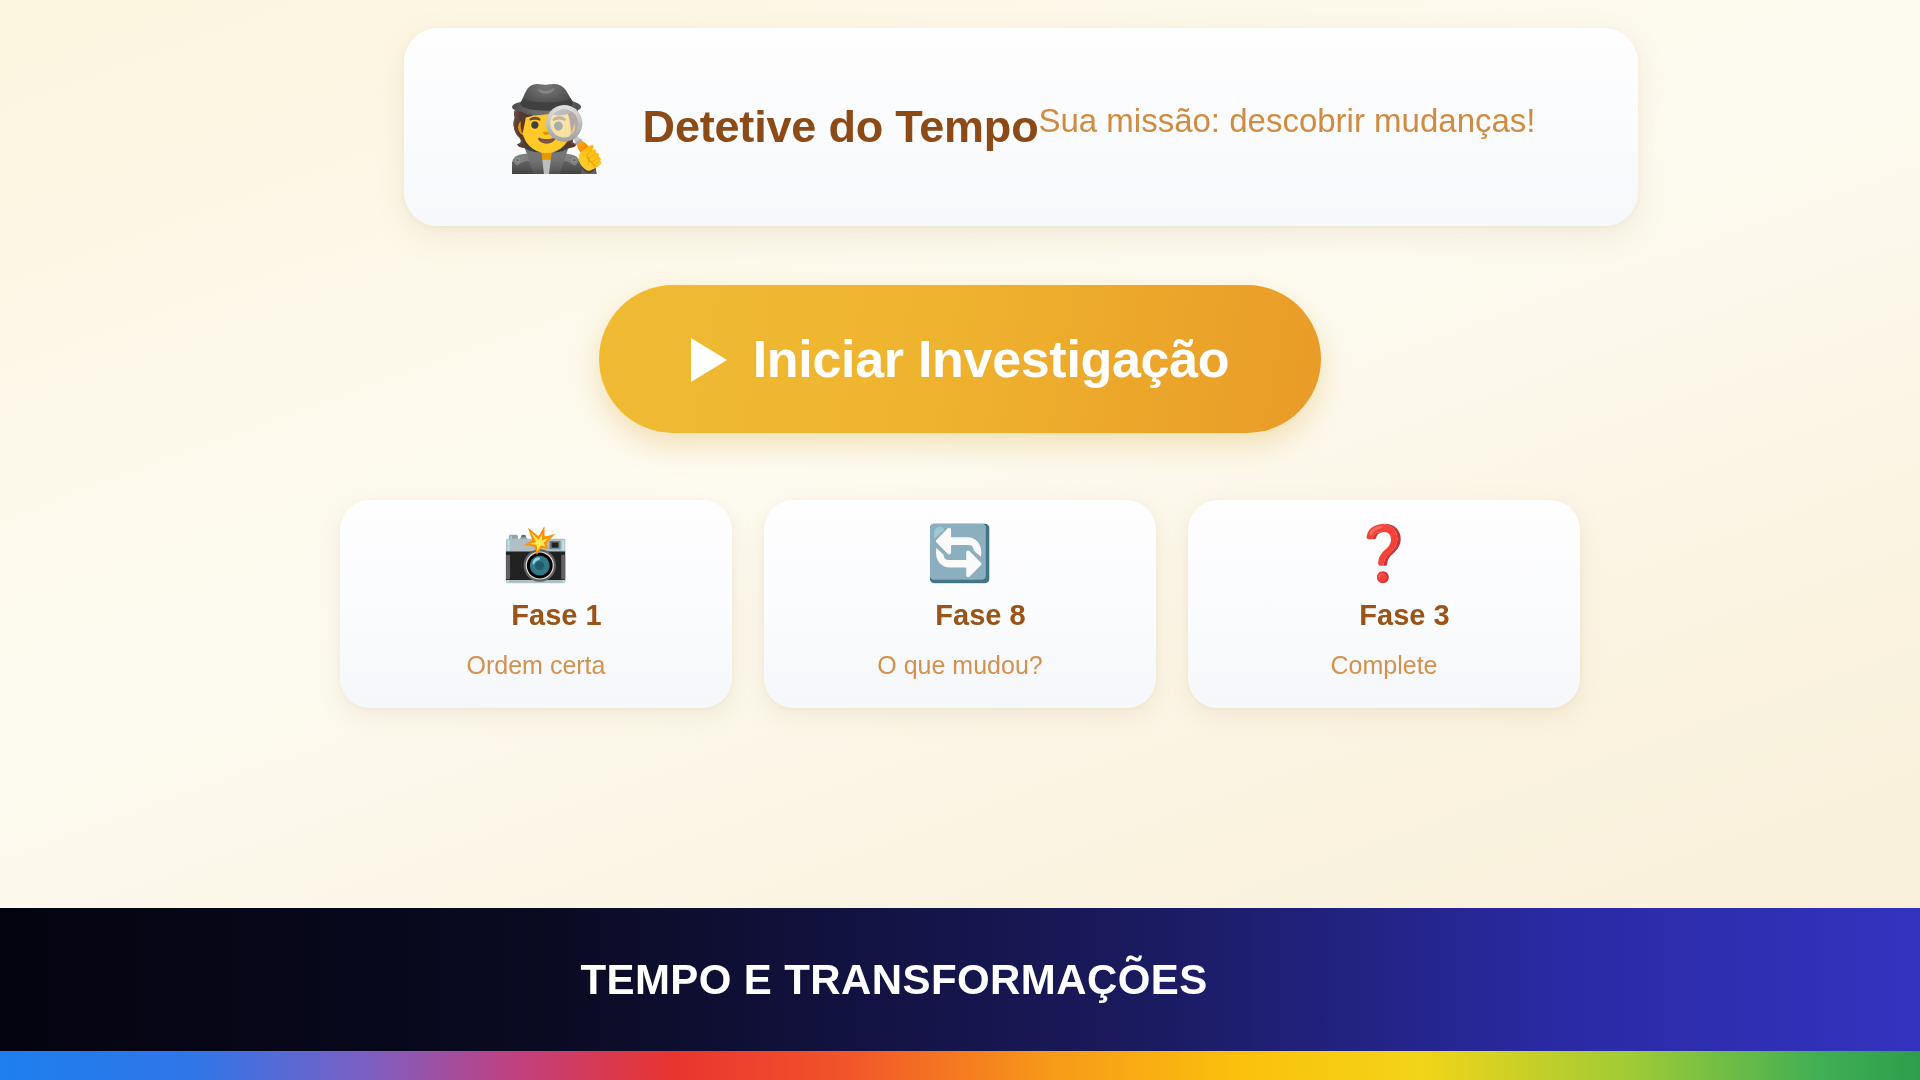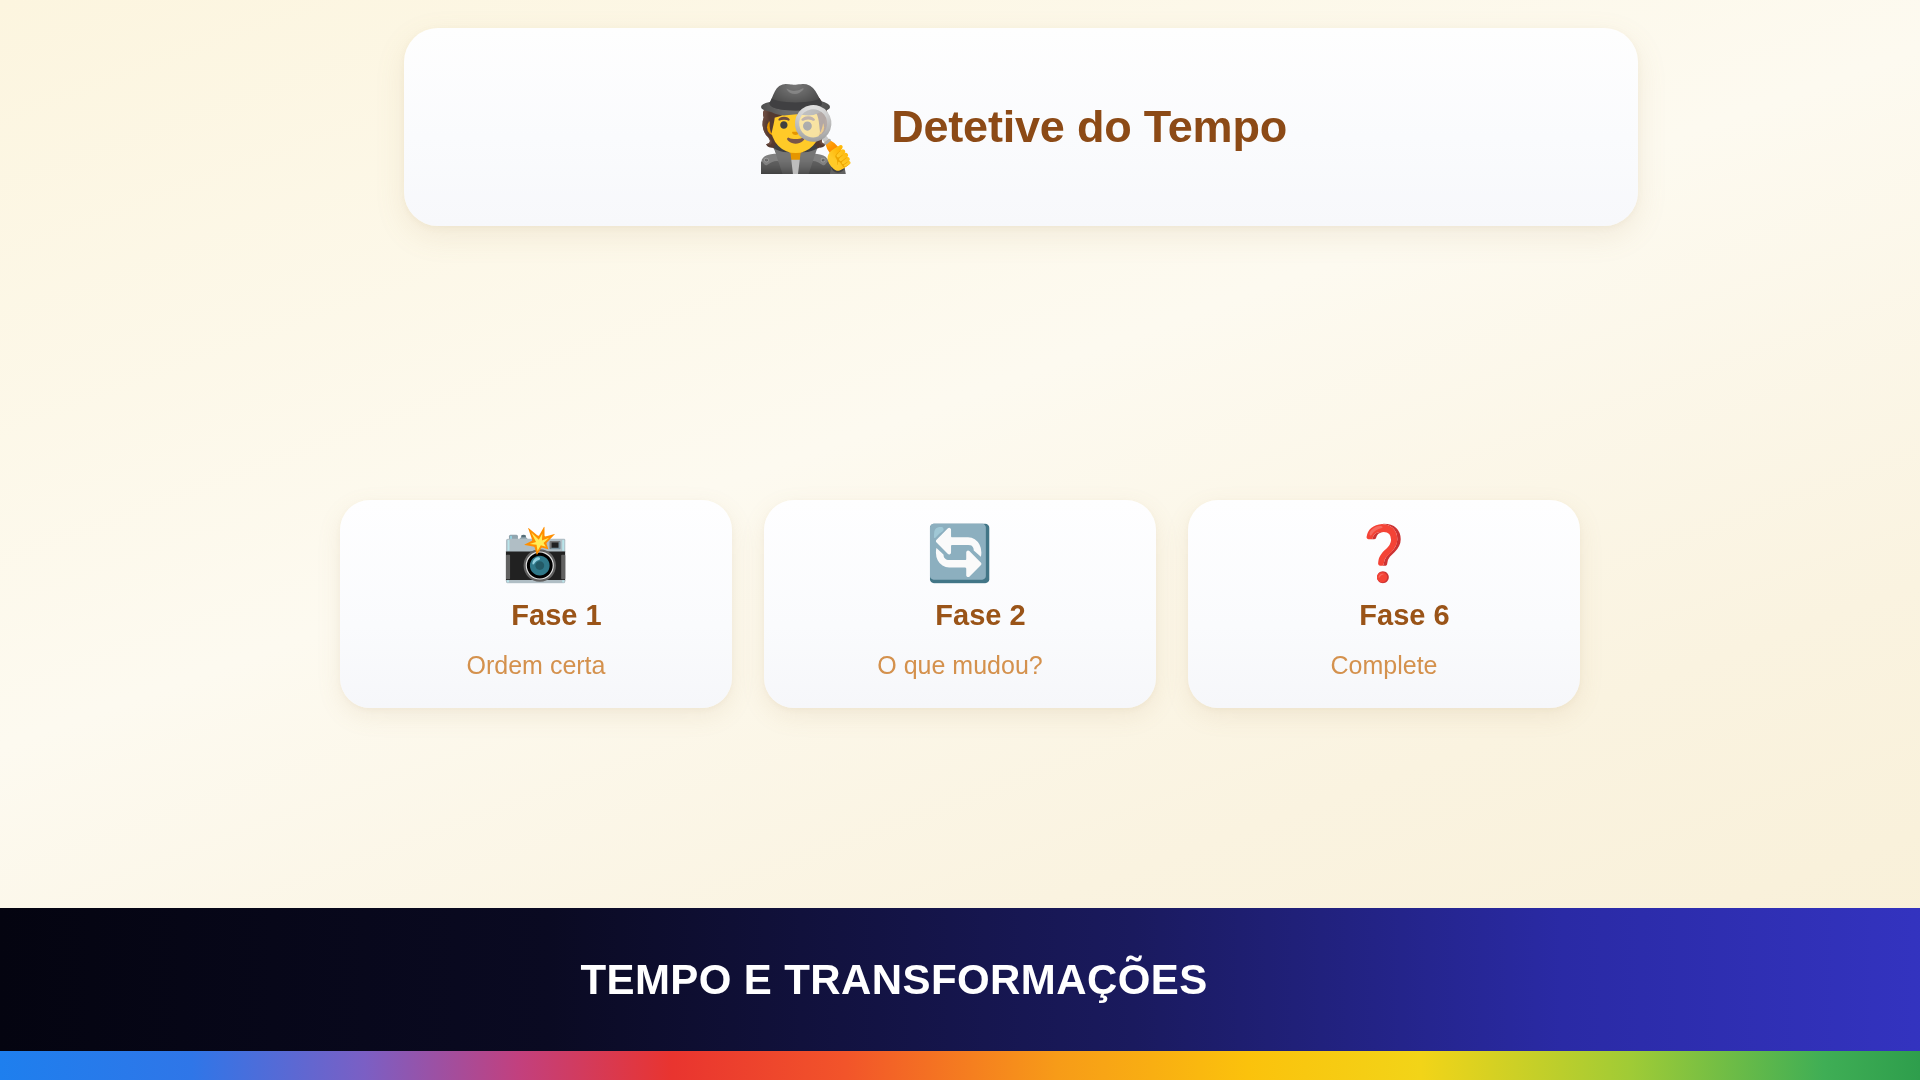--- a/index.html
+++ b/index.html
@@ -191,38 +191,45 @@
 </style>
 </head>
 <body>
 
 <div class="stage">
 
   <div class="header-card">
     <div class="header-emoji">🕵️</div>
     <div class="header-text">
       <div class="header-title">Detetive do Tempo</div>
+      <div class="header-sub">Sua missão: descobrir mudanças!</div>
     </div>
   </div>
 
+  <div class="cta-wrap">
+    <button class="cta-button">
+      <span class="cta-play"></span>
+      <span class="cta-label">Iniciar Investigação</span>
+    </button>
+  </div>
 
   <div class="phases">
     <div class="phase-card">
       <div class="phase-icon">📸</div>
       <div class="phase-title">Fase 1</div>
       <div class="phase-sub">Ordem certa</div>
     </div>
     <div class="phase-card">
       <div class="phase-icon">🔄</div>
-      <div class="phase-title">Fase 2</div>
+      <div class="phase-title">Fase 8</div>
       <div class="phase-sub">O que mudou?</div>
     </div>
     <div class="phase-card">
       <div class="phase-icon">❓</div>
-      <div class="phase-title">Fase 6</div>
+      <div class="phase-title">Fase 3</div>
       <div class="phase-sub">Complete</div>
     </div>
   </div>
 
 </div>
 
 <div class="footer">
   <div class="footer-line">TEMPO E TRANSFORMAÇÕES</div>
 </div>
 

